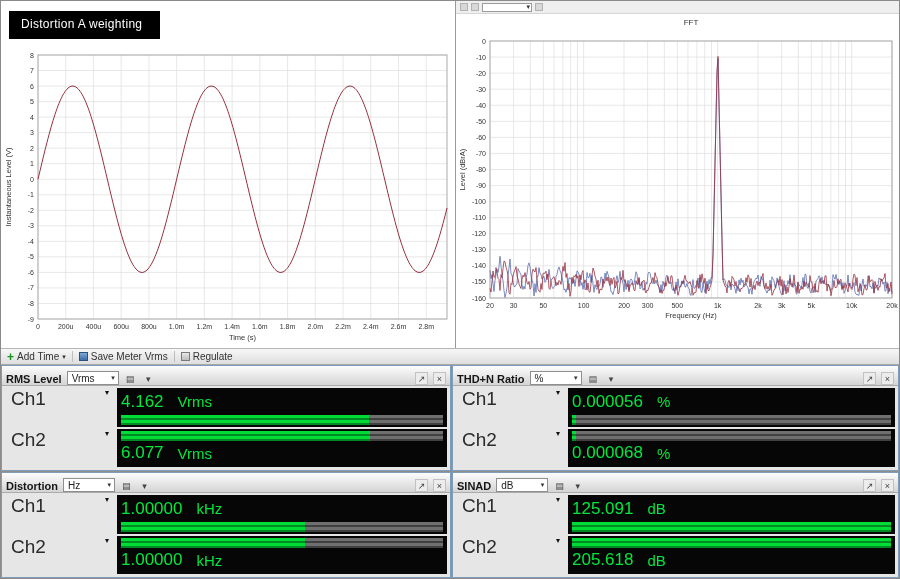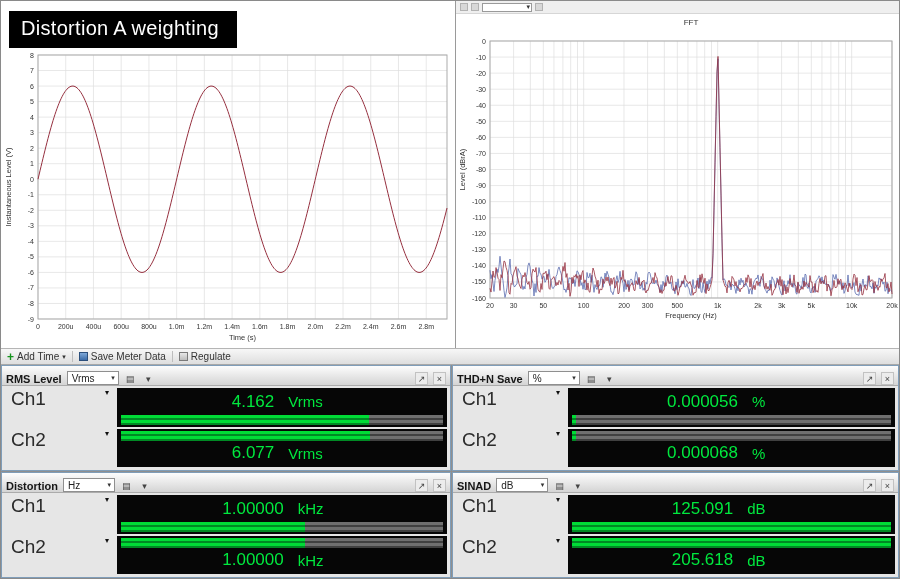--- a/index.html
+++ b/index.html
@@ -4,21 +4,21 @@
 <style>
   html,body{margin:0;padding:0;background:#c8c8c8;}
   #app{width:900px;height:579px;position:relative;background:#fff;border:1px solid #8a8a8a;
        box-sizing:border-box;overflow:hidden;font-family:"Liberation Sans",sans-serif;}
   
   #top{position:absolute;top:0;left:0;width:898px;height:347px;display:flex;}
   #scope-panel{width:455px;height:347px;position:relative;background:#fff;border-right:1px solid #9a9a9a;box-sizing:border-box;}
   #fft-panel{flex:1;position:relative;background:#fff;}
   .plot-svg{position:absolute;left:0;top:0;width:100%;height:100%;}
   #title-overlay{position:absolute;top:10px;left:8px;background:#000;color:#fff;
-       font-size:20px;letter-spacing:.3px;padding:6px 18px 8px 12px;}
+       font-size:12px;letter-spacing:.3px;padding:6px 18px 8px 12px;}
   .mini-toolbar{position:absolute;top:0;left:0;right:0;height:12px;background:#efefef;
        border-bottom:1px solid #d6d6d6;display:flex;align-items:center;gap:3px;padding:0 4px;z-index:2;}
   .mt-sq{width:8px;height:8px;background:#d8d8d8;border:1px solid #b2b2b2;box-sizing:border-box;}
   .mt-combo{width:50px;height:9px;background:#fff;border:1px solid #9a9a9a;display:flex;
        align-items:center;justify-content:flex-end;font-size:6px;color:#444;padding-right:1px;box-sizing:border-box;}
   
   #meter-toolbar{position:absolute;top:347px;left:0;width:898px;height:17px;
        background:linear-gradient(#f7f7f7,#dedede);border-top:1px solid #b5b5b5;border-bottom:1px solid #a8a8a8;
        display:flex;align-items:center;font-size:10px;color:#333;box-sizing:border-box;}
   .tb-btn{display:flex;align-items:center;gap:3px;padding:0 6px;height:100%;}
@@ -40,21 +40,21 @@
   .hdr-icon{width:13px;height:13px;display:flex;align-items:center;justify-content:center;
        font-size:9px;color:#444;border:1px solid #c2c2c2;background:#ececec;box-sizing:border-box;}
   .hdr-plain{border:none;background:transparent;}
   .hdr-spacer{flex:1;}
   .meter-row{flex:1;display:flex;margin:2px 3px 0 3px;min-height:0;}
   .meter-row.last{margin-bottom:3px;}
   .ch-label{width:112px;display:flex;align-items:flex-start;justify-content:space-between;
        padding:0 8px 0 6px;font-size:19px;color:#2b2b2b;box-sizing:border-box;}
   .ch-arrow{font-size:8px;color:#111;}
   .meter-display{flex:1;background:#060606;display:flex;flex-direction:column;padding:2px 4px;min-width:0;}
-  .reading{flex:1;display:flex;align-items:center;justify-content:center;color:#00e83e;font-size:17px;white-space:nowrap;}
+  .reading{flex:1;display:flex;align-items:center;justify-content:flex-start;color:#00e83e;font-size:17px;white-space:nowrap;}
   .reading .unit{width:58px;padding-left:14px;font-size:15px;box-sizing:border-box;text-align:left;}
   .bar{height:10px;background:repeating-linear-gradient(#6f6f6f 0 3px,#404040 3px 5px);overflow:hidden;}
   .bar.top{margin-bottom:1px;}
   .bar.bottom{margin-top:1px;}
   .bar-fill{height:100%;width:0;background:repeating-linear-gradient(#00dc36 0 3px,#008a24 3px 5px);}
 </style>
 </head>
 <body>
 
 <div id="app">
@@ -232,21 +232,21 @@
 
   <div id="meter-toolbar">
     <div class="tb-btn">
       <span class="plus-ic">+</span>
       <span>Add Time</span>
       <span class="caret">▾</span>
     </div>
     <span class="tb-sep"></span>
     <div class="tb-btn">
       <span class="save-ic"></span>
-      <span>Save Meter Data</span>
+      <span>Save Meter Vrms</span>
     </div>
     <span class="tb-sep"></span>
     <div class="tb-btn">
       <span class="reg-ic"></span>
       <span>Regulate</span>
     </div>
   </div>
 
   <div id="meter-grid">
 
@@ -290,21 +290,21 @@
           <div class="reading">
             <span class="val">6.077</span>
             <span class="unit">Vrms</span>
           </div>
         </div>
       </div>
     </div>
 
     <div class="meter-panel">
       <div class="meter-header">
-        <span class="meter-title">THD+N Save</span>
+        <span class="meter-title">THD+N Ratio</span>
         <span class="unit-combo">
           <span>%</span>
           <span class="dd-arrow">▾</span>
         </span>
         <span class="hdr-icon hdr-plain">▤</span>
         <span class="hdr-icon hdr-plain">▾</span>
         <span class="hdr-spacer"></span>
         <span class="hdr-icon">↗</span>
         <span class="hdr-icon">×</span>
       </div>

